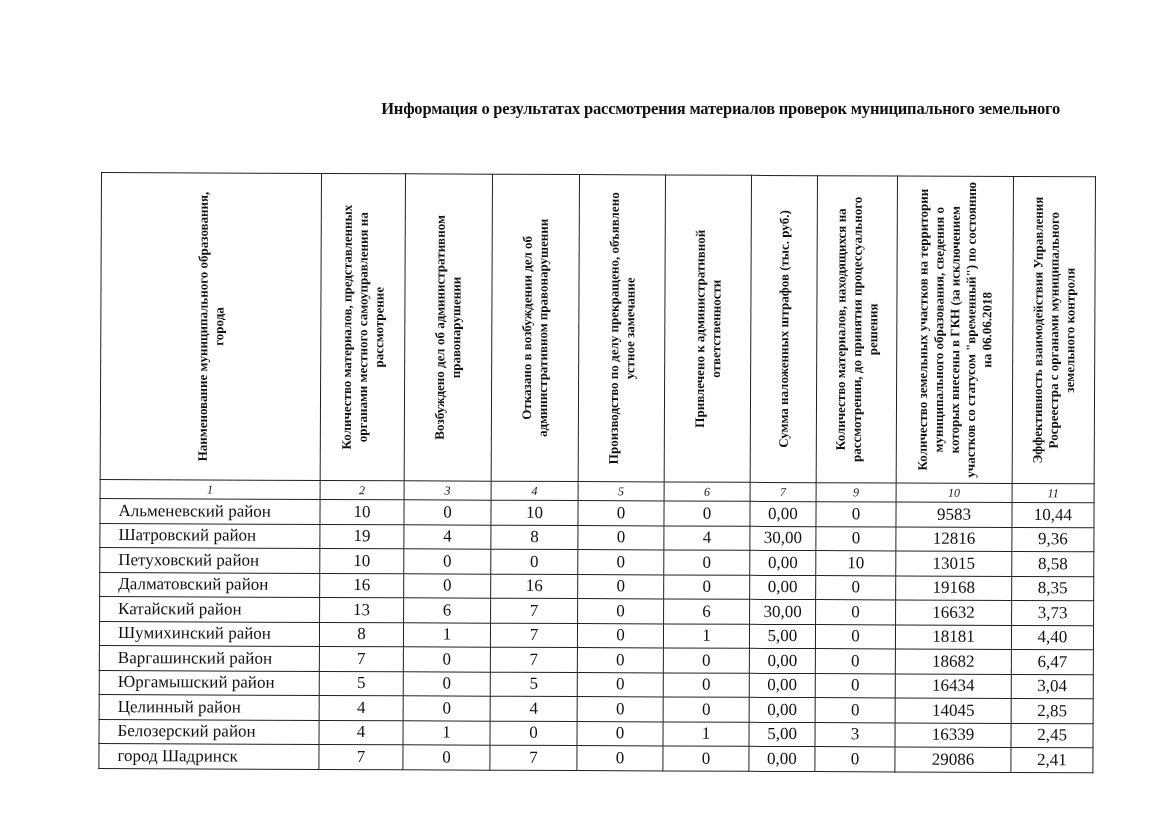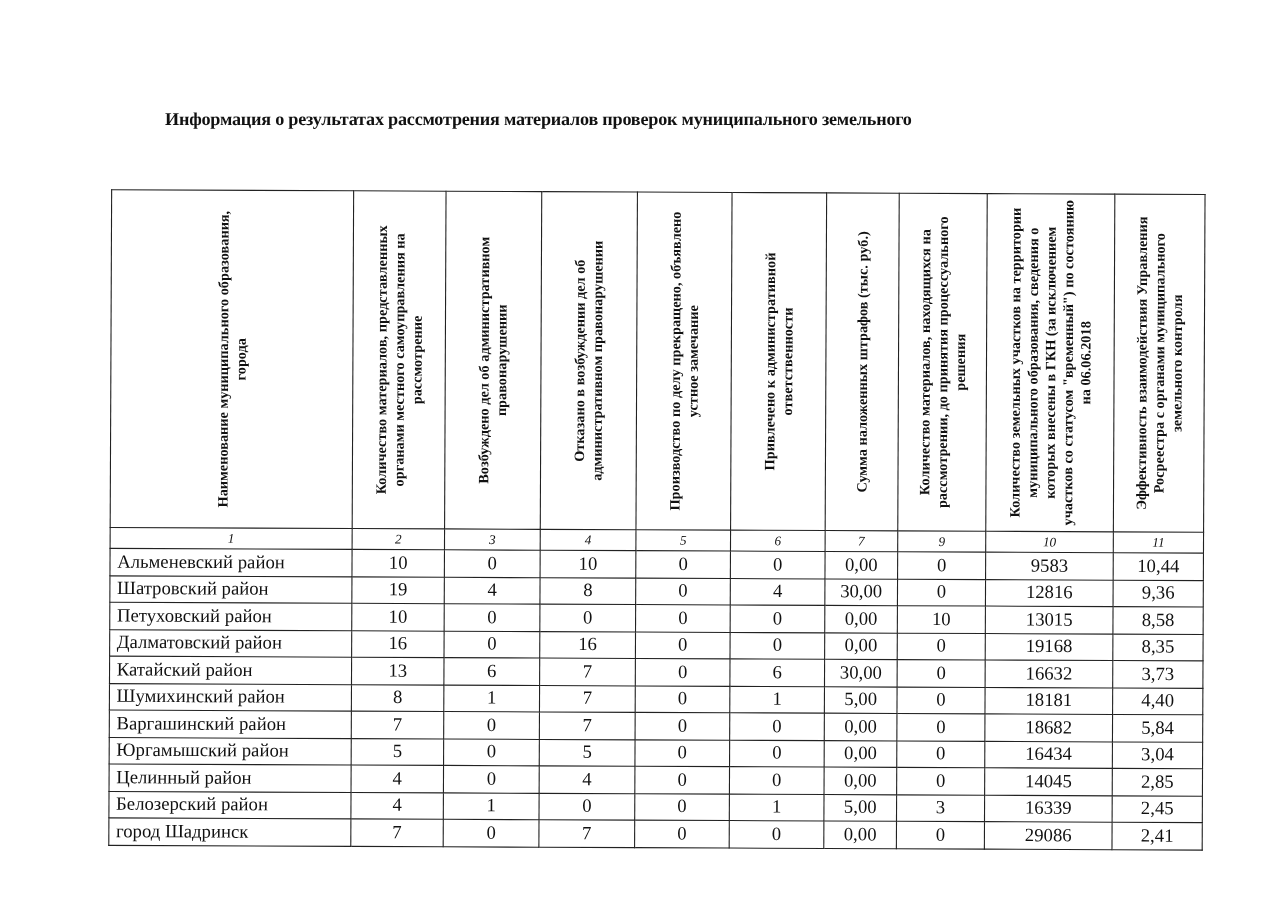--- a/index.html
+++ b/index.html
@@ -1,29 +1,29 @@
 <!DOCTYPE html>
 <html><head>
 <meta charset="utf-8">
 <style>
   html, body { margin: 0; padding: 0; background: #ffffff; }
   body { width: 1169px; height: 827px; position: relative; overflow: hidden;
          font-family: "Liberation Serif", "DejaVu Serif", serif; color: #111; }
-  .title { position: absolute; left: 150px; top: 98px; width: 910px; text-align: left;
+  .title { position: absolute; left: 150px; top: 98px; width: 910px; text-align: right;
            font-weight: bold; font-size: 16.5px; line-height: 22px; letter-spacing: -0.2px; }
   .title div { white-space: nowrap; }
   table { position: absolute; left: 101px; top: 172px; border-collapse: collapse;
           table-layout: fixed; transform: rotate(0.25deg); transform-origin: left top; }
   td, th { border: 1.3px solid #222; padding: 0; text-align: center; vertical-align: middle; }
   th { height: 306px; font-weight: bold; font-size: 13px; line-height: 16px; position: relative; }
   th .rot { position: absolute; left: 50%; top: 50%; width: 296px;
             transform: translate(-50%, -50%) rotate(-90deg); text-align: center; }
   tr.nums td { height: 18px; font-style: italic; font-size: 12px; }
   tr.row td { height: 23.5px; font-size: 17px; }
-  tr.row td.name { text-align: left; padding-left: 6px; white-space: nowrap; }
+  tr.row td.name { text-align: left; padding-left: 18px; white-space: nowrap; }
 </style>
 </head>
 <body>
 
 <div class="title">
   <div>Информация о результатах рассмотрения материалов проверок муниципального земельного</div>
 </div>
 
 <table>
   <colgroup>
@@ -160,21 +160,21 @@
       <tr class="row">
         <td class="name">Варгашинский район</td>
         <td>7</td>
         <td>0</td>
         <td>7</td>
         <td>0</td>
         <td>0</td>
         <td>0,00</td>
         <td>0</td>
         <td>18682</td>
-        <td>5,84</td>
+        <td>6,47</td>
       </tr>
       <tr class="row">
         <td class="name">Юргамышский район</td>
         <td>5</td>
         <td>0</td>
         <td>5</td>
         <td>0</td>
         <td>0</td>
         <td>0,00</td>
         <td>0</td>

